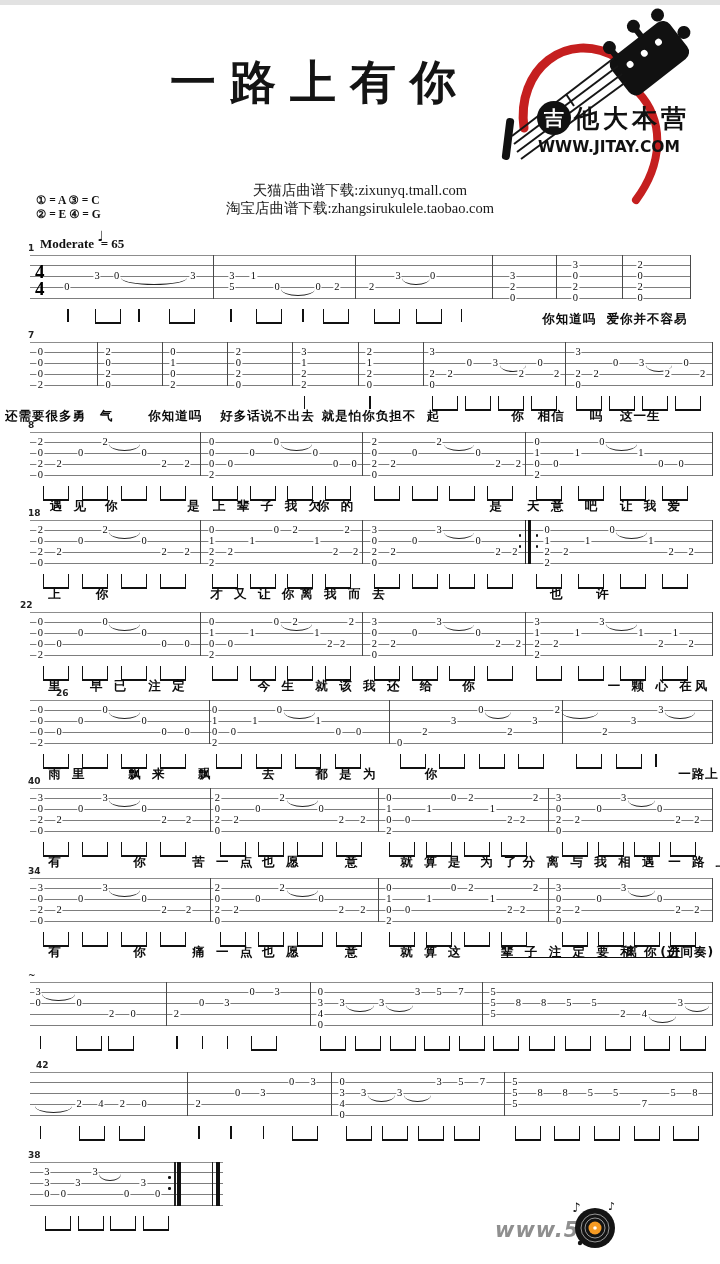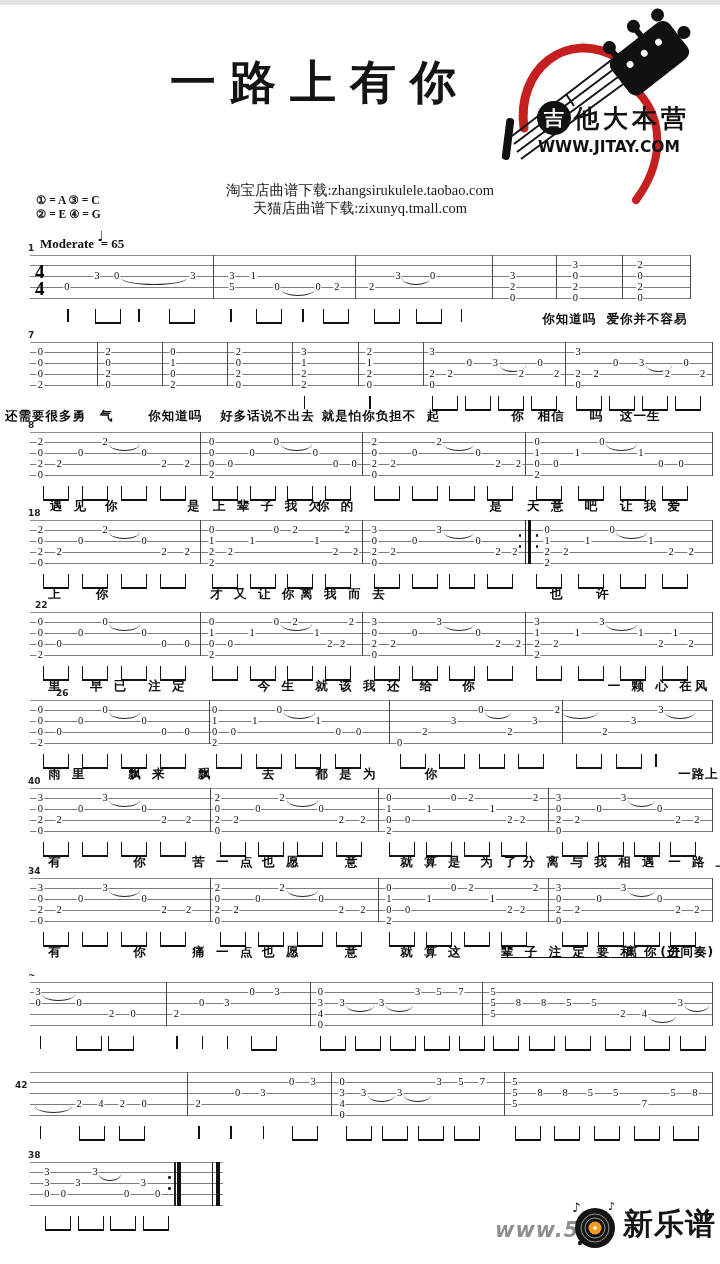--- a/index.html
+++ b/index.html
@@ -51,22 +51,22 @@
   .finalbar{position:absolute;top:-10px;height:44px;}
 </style>
 </head>
 <body>
 
 <div class="page">
   <div class="topstrip"></div>
 
   <div class="title">一路上有你</div>
   <div class="credits">
+    <div>天猫店曲谱下载:zixunyq.tmall.com</div>
     <div>淘宝店曲谱下载:zhangsirukulele.taobao.com</div>
-    <div>天猫店曲谱下载:zixunyq.tmall.com</div>
   </div>
   <div class="tuning">
     <div>① = A   ③ = C</div>
     <div>② = E   ④ = G</div>
   </div>
   <div class="tempo">
     <span>Moderate</span>&nbsp;
     <span class="note">♩</span>
     <span>= 65</span>
   </div>
@@ -405,21 +405,21 @@
         <div class="lyr" style="left: 372.24px; top: 56px;">去</div>
         <div class="lyr" style="left: 550.08px; top: 56px;">也</div>
         <div class="lyr" style="left: 596.16px; top: 56px;">许</div>
       </div>
       <div class="tab-system" style="top: 622px;">
         <div class="sline frame" style="top: -10px; left: 30px; width: 682.08px;"></div>
         <div class="sline" style="top: 0px; left: 30px; width: 682.08px;"></div>
         <div class="sline" style="top: 11px; left: 30px; width: 682.08px;"></div>
         <div class="sline" style="top: 22px; left: 30px; width: 682.08px;"></div>
         <div class="sline" style="top: 33px; left: 30px; width: 682.08px;"></div>
-        <div class="mnum" style="left: 35px;">22</div>
+        <div class="mnum" style="left: 20px;">22</div>
         <div class="bar" style="left: 200.16px;"></div>
         <div class="bar" style="left: 362.16px;"></div>
         <div class="bar" style="left: 524.88px;"></div>
         <div class="bar" style="left: 712.08px;"></div>
         <div class="slur" style="left: 109.44px; width: 30.96px; top: 2px;"></div>
         <div class="slur" style="left: 280.8px; width: 30.96px; top: 2px;"></div>
         <div class="slur" style="left: 443.52px; width: 30.96px; top: 2px;"></div>
         <div class="slur" style="left: 606.24px; width: 30.96px; top: 2px;"></div>
         <div class="note" style="left: 40.32px; top: 0px;">0</div>
         <div class="note" style="left: 40.32px; top: 11px;">0</div>
@@ -786,21 +786,21 @@
         <div class="beam-p" style="left: 604.8px;"></div>
         <div class="beam-p" style="left: 644.4px;"></div>
         <div class="beam-p" style="left: 680.4px;"></div>
       </div>
       <div class="tab-system" style="top: 1082px;">
         <div class="sline frame" style="top: -10px; left: 30px; width: 682.08px;"></div>
         <div class="sline" style="top: 0px; left: 30px; width: 682.08px;"></div>
         <div class="sline" style="top: 11px; left: 30px; width: 682.08px;"></div>
         <div class="sline" style="top: 22px; left: 30px; width: 682.08px;"></div>
         <div class="sline" style="top: 33px; left: 30px; width: 682.08px;"></div>
-        <div class="mnum" style="left: 15px; margin-top: 20px;">42</div>
+        <div class="mnum" style="left: 36px;">42</div>
         <div class="bar" style="left: 187.2px;"></div>
         <div class="bar" style="left: 331.2px;"></div>
         <div class="bar" style="left: 504px;"></div>
         <div class="bar" style="left: 712.08px;"></div>
         <div class="slur" style="left: 34.56px; width: 37.44px; top: 24px;"></div>
         <div class="slur" style="left: 367.92px; width: 27.36px; top: 13px;"></div>
         <div class="slur" style="left: 403.92px; width: 27.36px; top: 13px;"></div>
         <div class="note" style="left: 79.2px; top: 22px;">2</div>
         <div class="note" style="left: 100.8px; top: 22px;">4</div>
         <div class="note" style="left: 122.4px; top: 22px;">2</div>
@@ -887,15 +887,14 @@
         <text x="2" y="14" font-size="13" fill="#141414" font-family="DejaVu Sans, sans-serif">♪</text>
         <text x="38" y="12" font-size="11" fill="#141414" font-family="DejaVu Sans, sans-serif">♪</text>
         <circle cx="25" cy="30" r="20" fill="#141414"></circle>
         <circle cx="25" cy="30" r="14" fill="none" stroke="#ffffff" stroke-width="0.8" opacity="0.7"></circle>
         <circle cx="25" cy="30" r="10" fill="none" stroke="#ffffff" stroke-width="0.8" opacity="0.7"></circle>
         <circle cx="25" cy="30" r="6.5" fill="#f59a23"></circle>
         <circle cx="25" cy="30" r="1.8" fill="#ffffff"></circle>
         <circle cx="10" cy="45" r="2.2" fill="#141414"></circle>
       </svg>
     </span>
-    <span class="lb-brand">新乐谱</span>
   </div>
 </div>
 
 </body></html>

